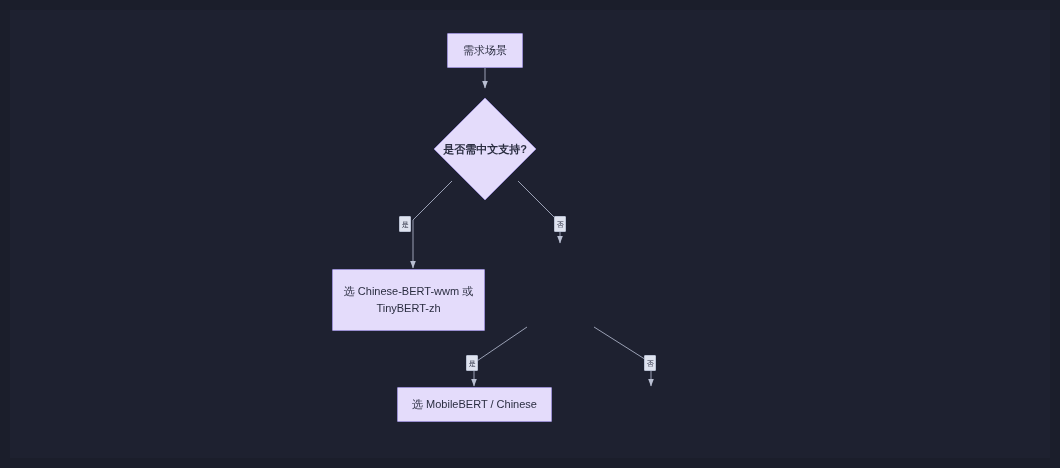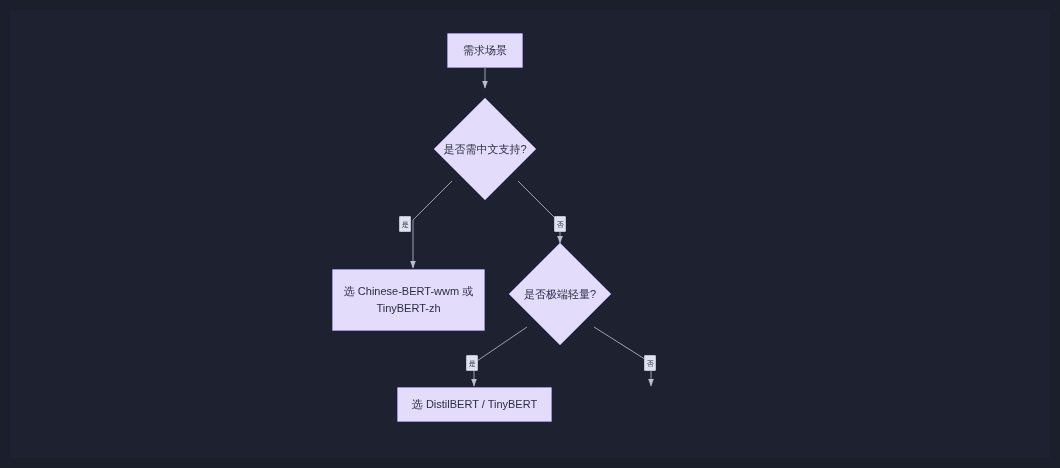--- a/index.html
+++ b/index.html
@@ -43,20 +43,21 @@
     text-align: center;
     font-size: 11px;
     line-height: 1.55;
     padding: 4px 8px;
   }
   .node.rect {
     border-radius: 1px;
   }
   .diamond-wrap {
     position: absolute;
+    font-weight: bold;
   }
   .diamond-shape {
     position: absolute;
     left: 0;
     top: 0;
     width: 100%;
     height: 100%;
   }
   .diamond-label {
     position: absolute;
@@ -118,29 +119,23 @@
     <svg class="diamond-shape" viewBox="0 0 104 104">
       <polygon points="52,1 103,52 52,103 1,52" fill="#e4dcfb" stroke="#9a8fd0" stroke-width="1"></polygon>
     </svg>
     <div class="diamond-label">是否需中文支持?</div>
   </div>
 
   <div class="node rect" style="left:332px; top:269px; width:153px; height:62px;">
     <span>选 Chinese-BERT-wwm 或 TinyBERT-zh</span>
   </div>
 
-  <div class="diamond-wrap" style="left:508px; top:242px; width:104px; height:104px;">
-    <svg class="diamond-shape" viewBox="0 0 104 104">
-      <polygon points="52,1 103,52 52,103 1,52" fill="#e4dcfb" stroke="#9a8fd0" stroke-width="1"></polygon>
-    </svg>
-    <div class="diamond-label">是否极端轻量?</div>
-  </div>
 
   <div class="node rect" style="left:397px; top:387px; width:155px; height:35px;">
-    <span>选 DistilBERT / TinyBERT</span>
+    <span>选 MobileBERT / Chinese</span>
   </div>
 
 
   <div class="edge-label" style="left:399px; top:216px; width:12px; height:16px;">
     <span>是</span>
   </div>
 
   <div class="edge-label" style="left:554px; top:216px; width:12px; height:16px;">
     <span>否</span>
   </div>

